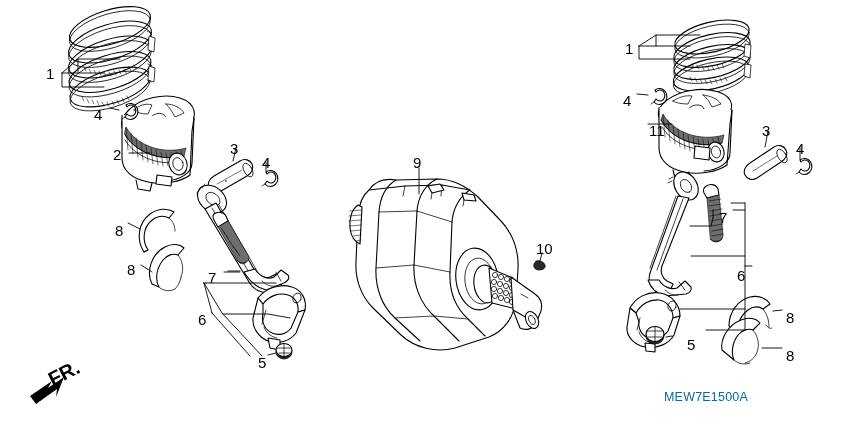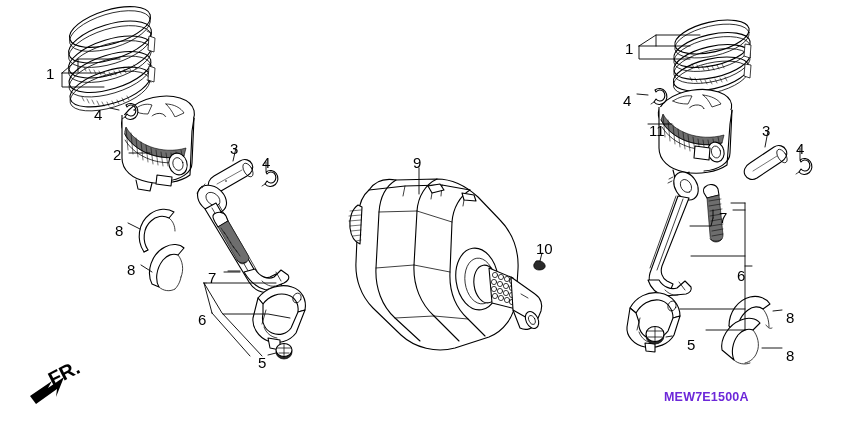--- a/index.html
+++ b/index.html
@@ -32,23 +32,22 @@
     color: #000000;
     line-height: 1;
     white-space: nowrap;
     user-select: none;
   }
   #part-code {
     position: absolute;
     font-family: "Liberation Sans", sans-serif;
     font-size: 12.5px;
     letter-spacing: 0.2px;
-    color: #6d28d9;
+    color: #0369a1;
     white-space: nowrap;
-    font-weight: bold;
   }
   #fr-text {
     position: absolute;
     font-family: "Liberation Sans", sans-serif;
     font-size: 20px;
     font-weight: bold;
     color: #000000;
     transform: rotate(-27deg);
     transform-origin: left bottom;
     white-space: nowrap;

